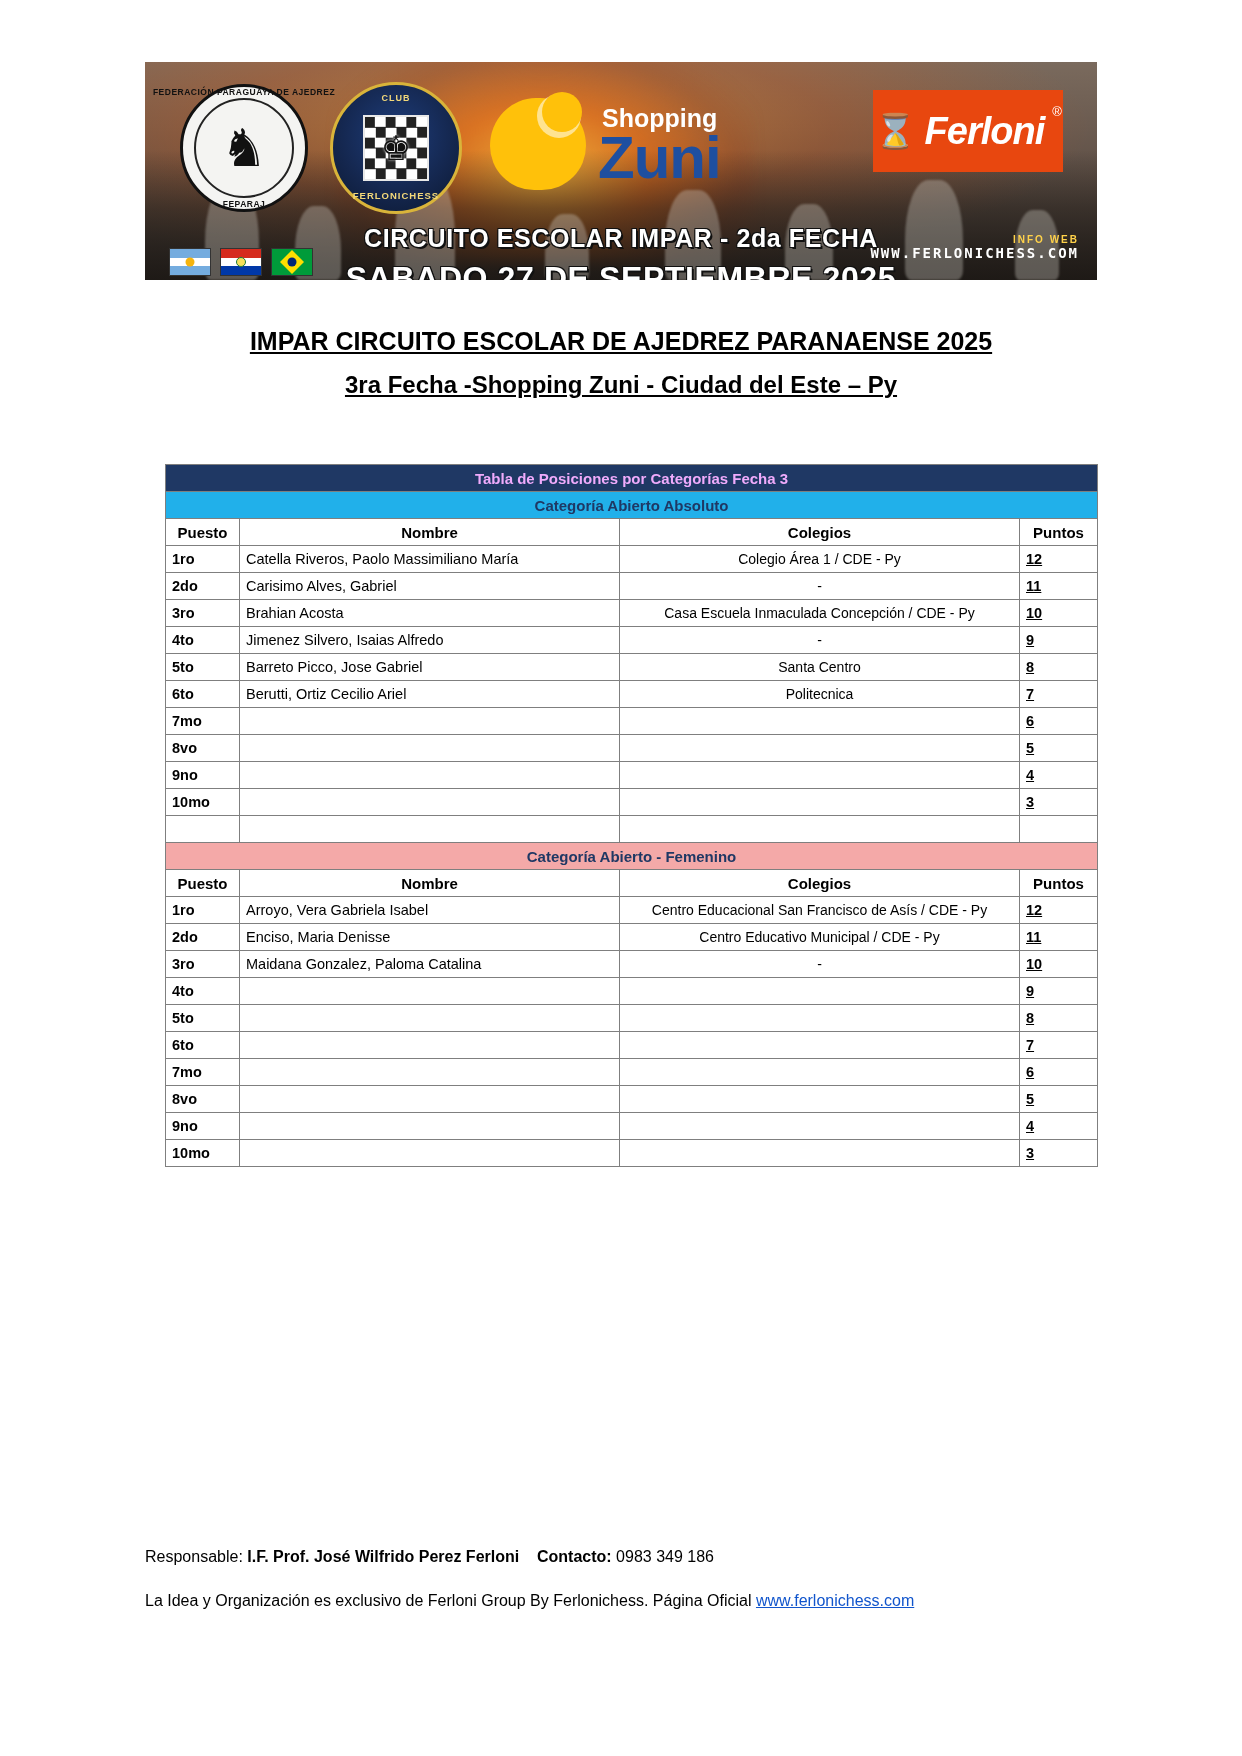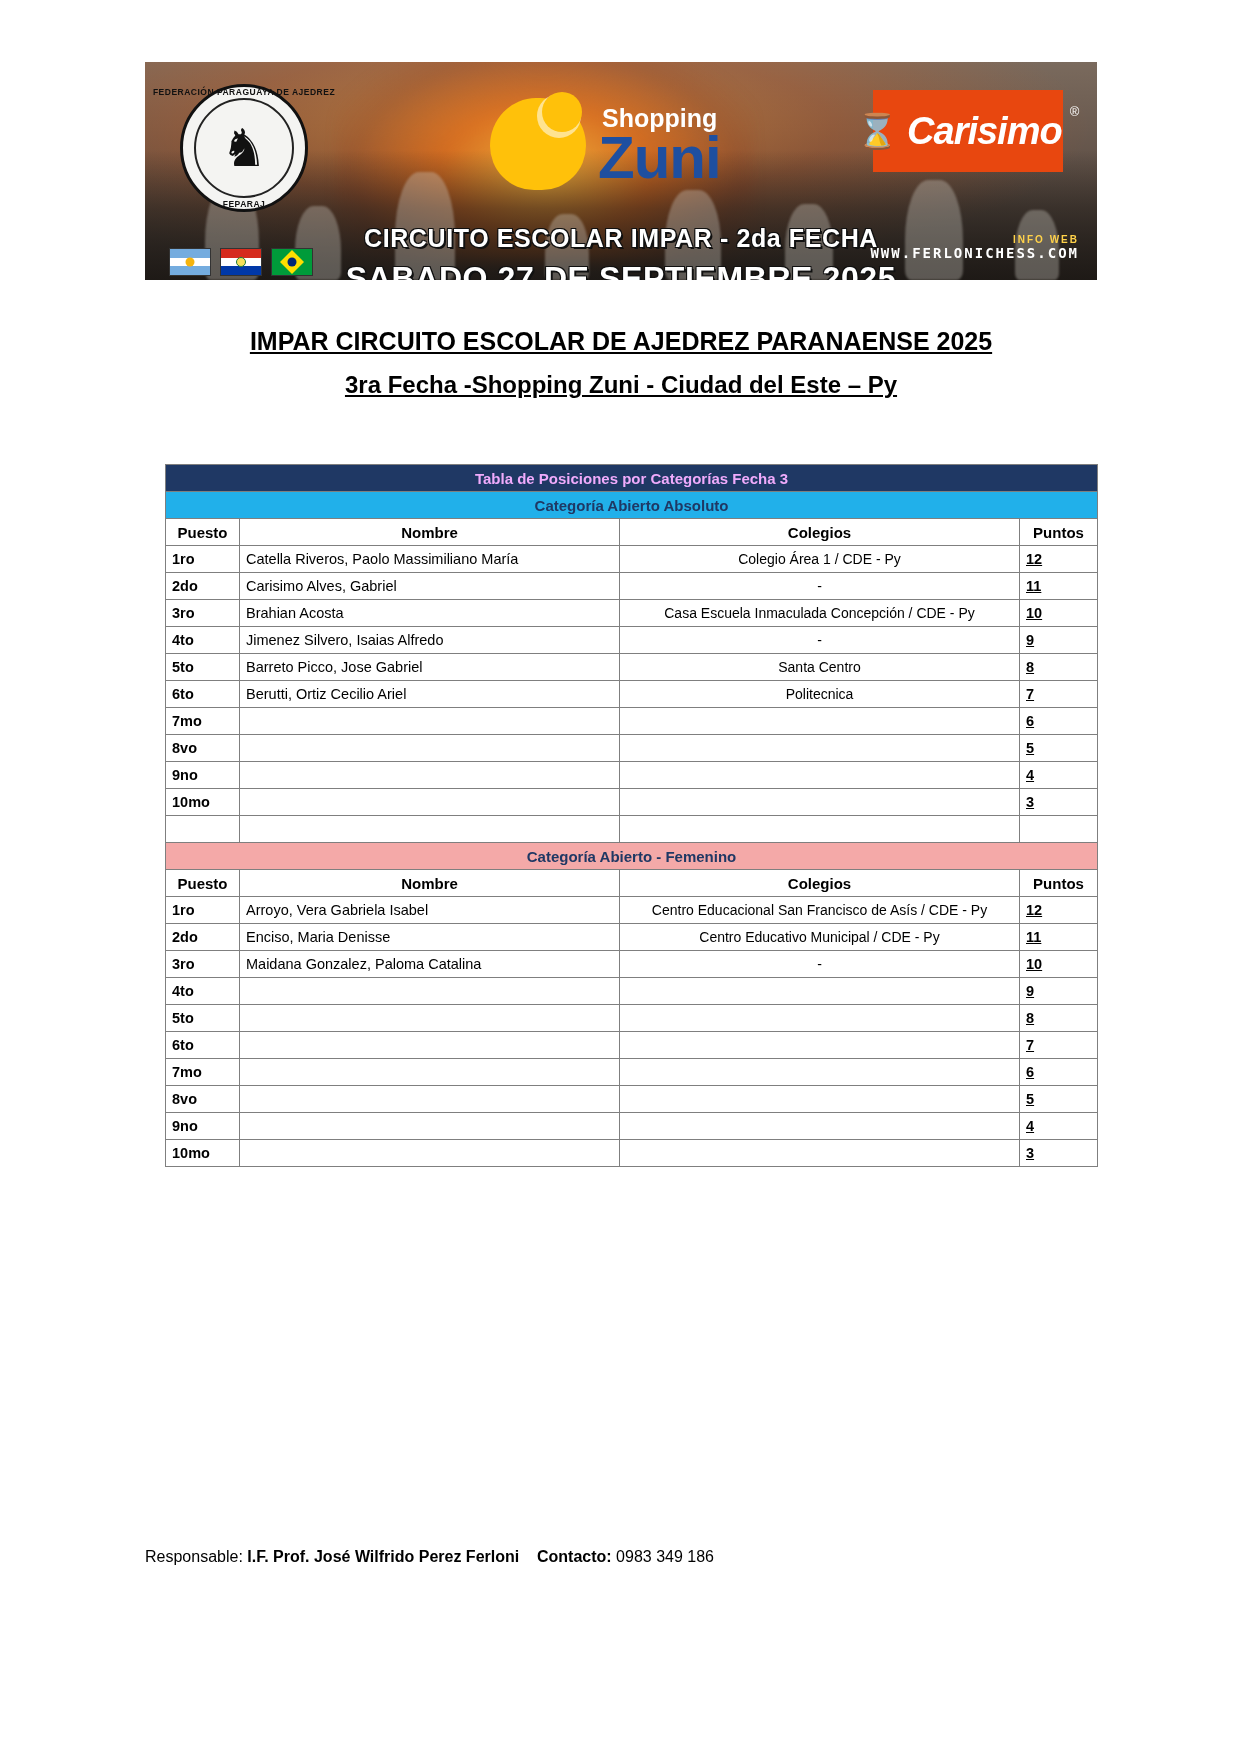--- a/index.html
+++ b/index.html
@@ -362,31 +362,38 @@
     </div>
 
     <div class="logo-feparaj">
       <div class="inner-ring">
         <span class="arcfont arctop">FEDERACIÓN PARAGUAYA DE AJEDREZ</span>
         <span class="knight">♞</span>
         <span class="arcfont arcbot">FEPARAJ</span>
       </div>
     </div>
 
+    <div class="logo-ferloni">
+      <span class="club">CLUB</span>
+      <div class="board">
+        <span class="kingglyph">♚</span>
+      </div>
+      <span class="name">FERLONICHESS</span>
+    </div>
 
     <div class="logo-zuni">
       <div class="blob"></div>
       <div class="blobcut"></div>
       <div class="shopping">Shopping</div>
       <div class="zuni">Zuni</div>
     </div>
 
     <div class="logo-jaehrig">
       <span class="hourglass">⌛</span>
-      <span class="word">Carisimo</span>
+      <span class="word">Ferloni</span>
       <span class="reg">®</span>
     </div>
 
     <div class="banner-title1">CIRCUITO ESCOLAR IMPAR - 2da FECHA</div>
     <div class="banner-title2">SABADO 27 DE SEPTIEMBRE 2025</div>
 
     <div class="flags">
       <div class="flag flag-ar">
           <span class="sun"></span>
         </div>
@@ -567,15 +574,18 @@
           <td class="puntos">3</td>
         </tr>
       </tbody>
     </table>
   </div>
 
   <div class="footer">
     <div class="line1">
       <span>Responsable: </span><b>I.F. Prof. José Wilfrido Perez Ferloni</b>&nbsp;&nbsp;&nbsp;&nbsp;<b>Contacto: </b><span>0983 349 186</span>
     </div>
+    <div class="line2">
+      <span>La Idea y Organización es exclusivo de Ferloni Group By Ferlonichess. Página Oficial </span><a href="#">www.ferlonichess.com</a>
+    </div>
   </div>
 
 </div>
 
 </body></html>

